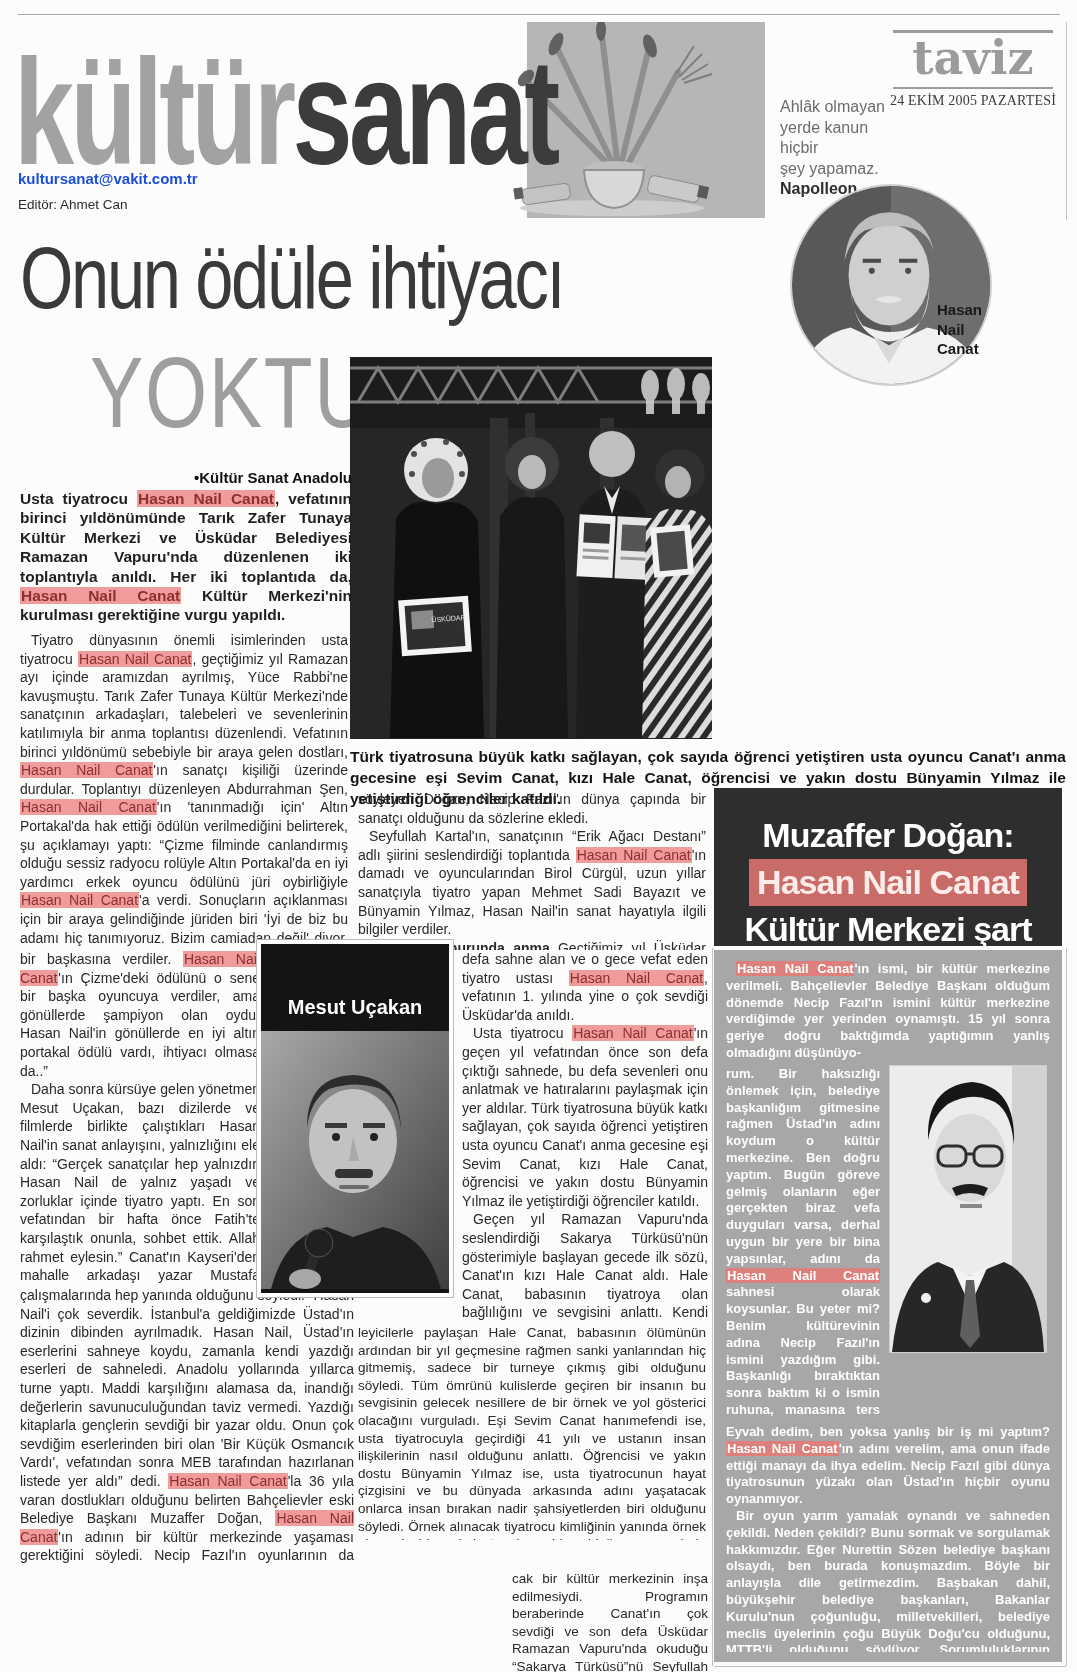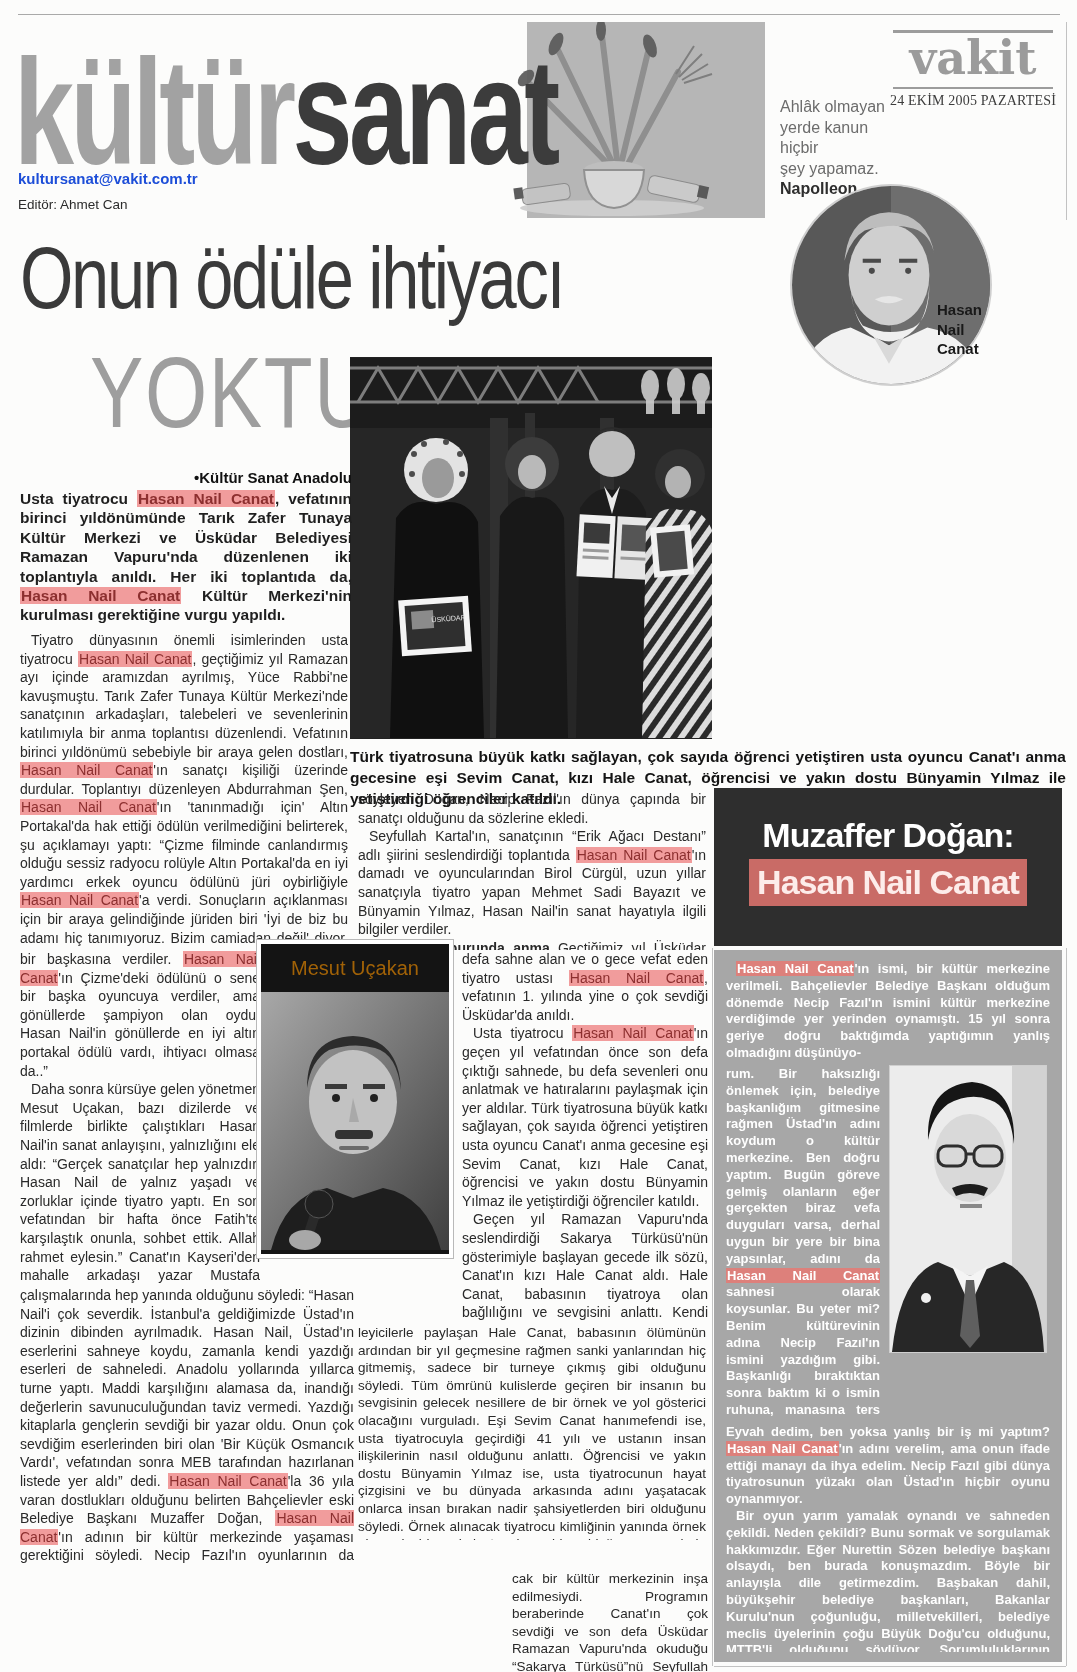--- a/index.html
+++ b/index.html
@@ -57,22 +57,22 @@
   .c2b{left:462px;top:950px;width:246px;height:372px;}
   .c2c{left:358px;top:1324px;width:348px;height:216px;font-size:13.5px;line-height:17.6px;}
   .c2d{left:512px;top:1542px;width:196px;height:126px;font-size:13.5px;line-height:17.6px;margin-top:28px;}
 
   .hl{background:#f19c9c;color:#8c2f2f;padding:0 1px;}
   .bd{font-weight:bold;}
 
   
   .mesut{left:257px;top:940px;width:188px;border:4px solid #fff;outline:1px solid #b9b9b9;
          background:#141414;z-index:2;}
-  .mesut-label{height:48px;line-height:48px;text-align:center;background:#141414;color:#a16207;
-               font-size:20px;font-weight:normal;}
+  .mesut-label{height:48px;line-height:48px;text-align:center;background:#141414;color:#ffffff;
+               font-size:20px;font-weight:bold;margin-top:39px;}
 
   
   .sb-rule-l{left:712px;top:948px;width:1px;height:718px;background:#c2c2c2;}
   .sb-rule-r{left:1066px;top:948px;width:1px;height:718px;background:#c2c2c2;}
   .sb-rule-b{left:714px;top:1666px;width:352px;height:1px;background:#c2c2c2;}
   .sb-head{left:714px;top:788px;width:348px;height:158px;background:#2e2e2e;text-align:center;
            padding-top:24px;box-sizing:border-box;}
   .sb-head .line{font-size:34px;font-weight:bold;line-height:47px;color:#fff;letter-spacing:-1px;}
   .sb-head .band{display:inline-block;background:#c96b66;color:#fdecea;padding:0 8px;}
   .sb-body{left:714px;top:950px;width:348px;height:712px;background:#a7a7a7;}
@@ -125,21 +125,21 @@
       </g>
     </svg>
   </div>
   <div class="abs mast-title"><span class="t-light">kültür</span><span class="t-dark">sanat</span></div>
   <div class="abs mast-email">kultursanat@vakit.com.tr</div>
   <div class="abs mast-editor">Editör: Ahmet Can</div>
   <div class="abs right-rule-top"></div>
 
   <div class="abs vakit-block">
     <div class="vakit-rule1"></div>
-    <div class="vakit-logo">vakit</div>
+    <div class="vakit-logo">taviz</div>
     <div class="vakit-rule2"></div>
     <div class="vakit-date">24 EKİM 2005 PAZARTESİ</div>
   </div>
   <div class="abs quote">
     <div>Ahlâk olmayan</div>
     <div>yerde kanun hiçbir</div>
     <div>şey yapamaz.</div>
     <div class="quote-author">Napolleon</div>
   </div>
 
@@ -314,20 +314,21 @@
     </svg>
   </div>
 
   <div class="abs sb-rule-l"></div>
   <div class="abs sb-rule-r"></div>
   <div class="abs sb-rule-b"></div>
 
   <div class="abs sb-head">
     <div class="line">Muzaffer Doğan:</div>
     <div class="line"><span class="band">Hasan Nail Canat</span></div>
+    <div class="line">Kültür Merkezi şart</div>
   </div>
 
   <div class="abs sb-body">
     <div class="sb-text sb-p1">
         <p class="ind"><span class="hl">Hasan Nail Canat</span><span>'ın ismi, bir kültür merkezine verilmeli. Bahçelievler Belediye Başkanı olduğum dönemde Necip Fazıl'ın ismini kültür merkezine verdiğimde yer yerinden oynamıştı. 15 yıl sonra geriye doğru baktığımda yaptığımın yanlış olmadığını düşünüyo-</span></p>
       </div>
     <div class="sb-text sb-narrow">
         <p><span>rum. Bir haksızlığı önlemek için, belediye başkanlığım gitmesine rağmen Üstad'ın adını koydum o kültür merkezine. Ben doğru yaptım. Bugün göreve gelmiş olanların eğer gerçekten biraz vefa duyguları varsa, derhal uygun bir yere bir bina yapsınlar, adını da </span><span class="hl">Hasan Nail Canat</span><span> sahnesi olarak koysunlar. Bu yeter mi? Benim kültürevinin adına Necip Fazıl'ın ismini yazdığım gibi. Başkanlığı bıraktıktan sonra baktım ki o ismin ruhuna, manasına ters işler yapılıyor orada.</span></p>
       </div>
     <div class="abs sb-photo">

